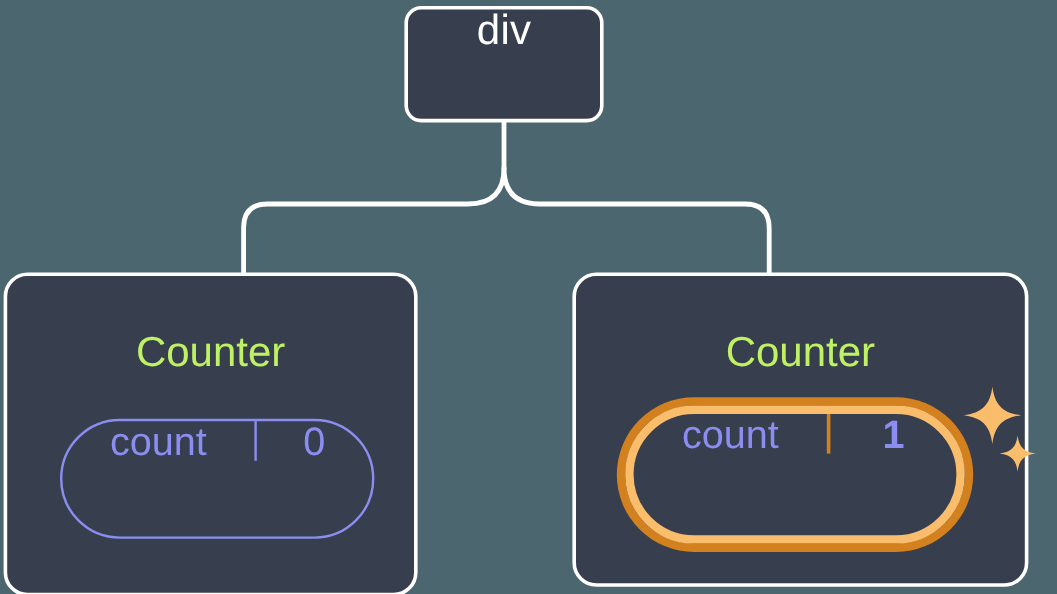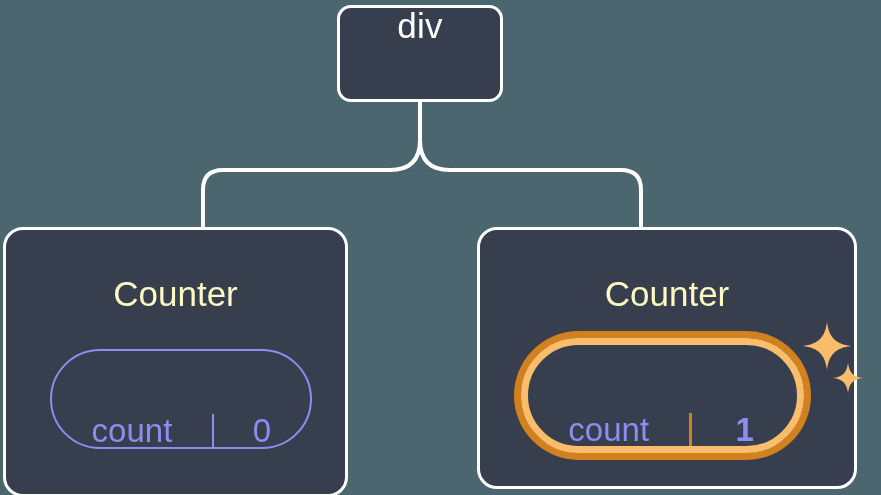--- a/index.html
+++ b/index.html
@@ -67,21 +67,21 @@
     top: 227px;
     width: 380px;
     height: 262px;
   }
   .card-title {
     position: absolute;
     left: 0;
     right: 0;
     top: 46px;
     text-align: center;
-    color: #fef9c3;
+    color: #bef264;
     font-size: 35px;
     line-height: 1;
   }
 
   
   .pill-wrap {
     position: absolute;
   }
   .pill-wrap-left {
     left: 44px;
@@ -95,21 +95,21 @@
     width: 283px;
     height: 115px;
   }
   .pill {
     position: absolute;
     inset: 0;
     box-sizing: border-box;
     border: 2px solid #8b8ef0;
     border-radius: 999px;
     display: flex;
-    align-items: flex-end;
+    align-items: flex-start;
   }
   .pill-key, .pill-val {
     display: flex;
     align-items: center;
     justify-content: center;
     color: #8b8ef0;
     font-size: 33px;
     line-height: 1;
   }
   .pill-key { flex: 0 0 62%; }

